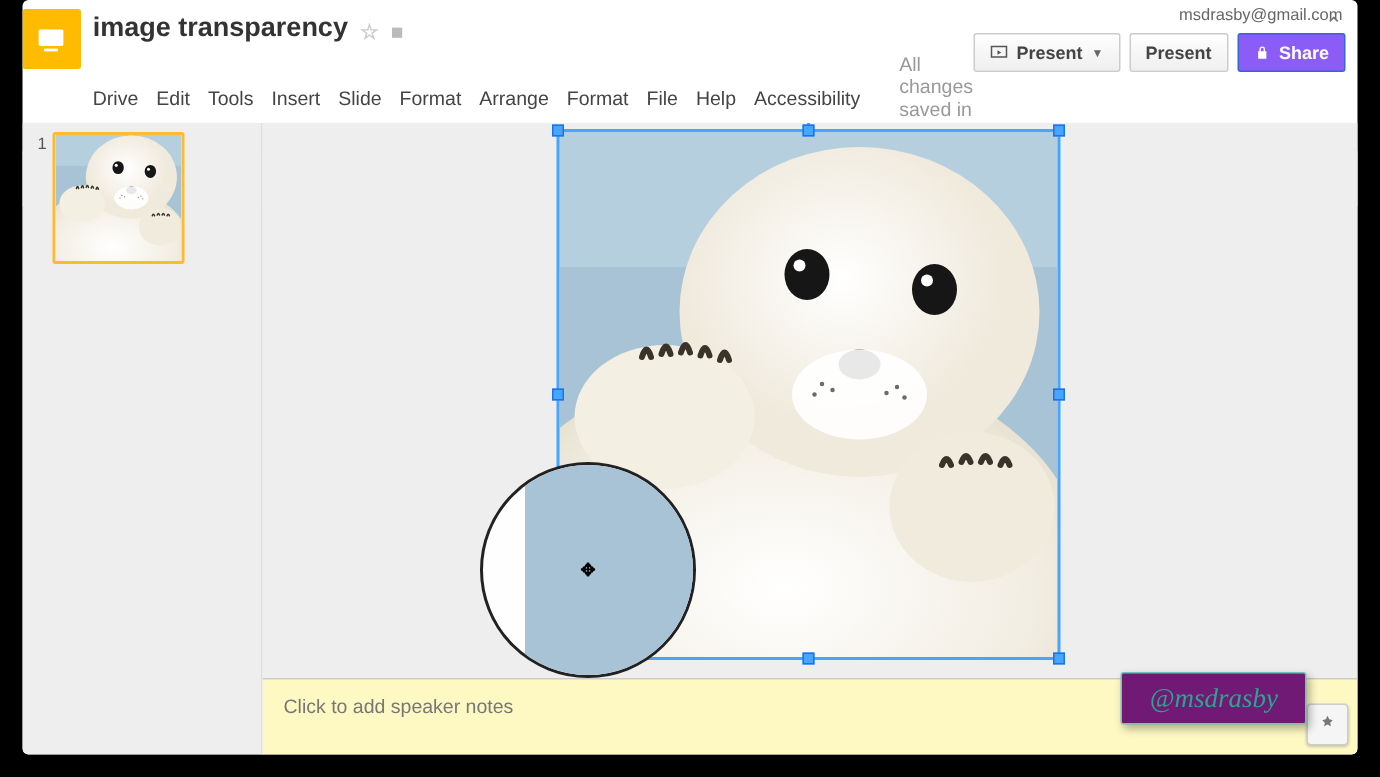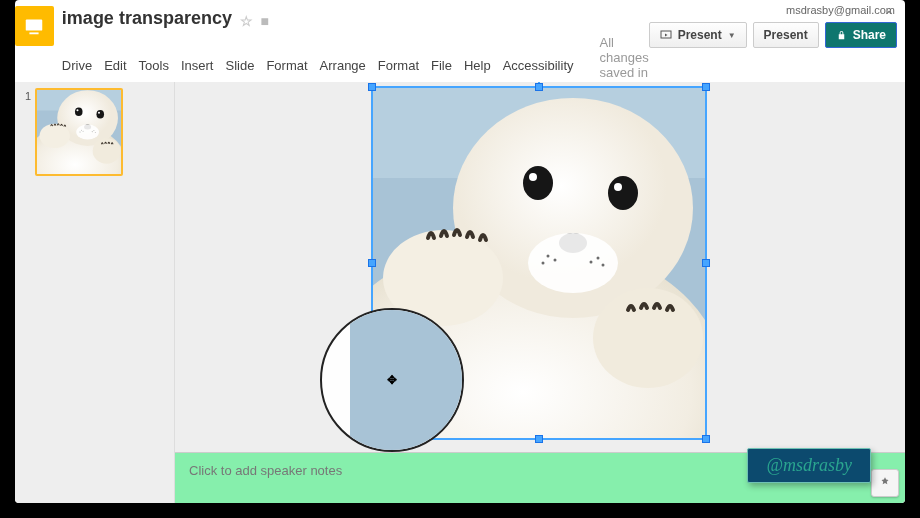--- a/index.html
+++ b/index.html
@@ -44,21 +44,21 @@
   .doc-title .folder { color:#bbb; font-size:14px; }
   .menubar { display:flex; gap:12px; font-size:13px; color:#444; margin-top:6px; align-items:center; }
   .menubar span { cursor:default; }
   .saved { color:#999; margin-left:14px; font-size:13px;}
   .right-actions { display:flex; align-items:center; gap:6px; margin-top:16px; }
   .btn {
     border:1px solid #ccc; background:linear-gradient(#fefefe,#efefef);
     padding:5px 10px; font-size:12px; border-radius:2px; color:#444; font-weight:bold;
     display:flex; align-items:center; gap:6px;
   }
-  .btn.share { background:#0f766e; color:#fff; border-color:#3367d6; }
+  .btn.share { background:#8b5cf6; color:#fff; border-color:#3367d6; }
   .btn .drop { font-size:8px; color:#666; }
   .toolbar {
     border-top:1px solid #e5e5e5; border-bottom:1px solid #e5e5e5;
     background:#f5f5f5; height:36px; display:flex; align-items:center;
     padding: 0 10px; gap:4px; margin-top:6px;
   }
   .tb-btn {
     width:24px; height:26px; display:flex; align-items:center; justify-content:center;
     border-radius:2px; color:#555;
   }
@@ -82,21 +82,21 @@
   }
   .canvas-area {
     flex:1; background:#eee; position:relative; overflow:hidden;
   }
   .stage {
     position:absolute; left:0; right:0; top:0; height:370px;
     background:#eee;
   }
   .notes {
     position:absolute; left:0; right:0; bottom:0; top:370px;
-    background:#86efac; border-top:1px solid #ccc; padding:10px 14px;
+    background:#fef9c3; border-top:1px solid #ccc; padding:10px 14px;
     color:#777; font-size:13px;
   }
   .image-sel {
     position:absolute; left:198px; top:6px; width:332px; height:350px;
     background:#dfe7ec;
   }
   .sel-border { position:absolute; inset:-2px; border:2px solid #45a5ff; pointer-events:none;}
   .handle {
     position:absolute; width:8px; height:8px; background:#45a5ff; border:1px solid #1a73e8;
   }
@@ -120,21 +120,21 @@
     transform: scale(1.6); transform-origin: 0 0;
   }
   .cross {
     position:absolute; left:50%; top:50%; width:12px; height:12px;
     margin-left:-6px; margin-top:-6px; color:#000; font-weight:bold;
     display:flex; align-items:center; justify-content:center; font-size:12px;
   }
 
   .watermark {
     position:absolute; right:34px; bottom:20px;
-    border:1px solid #6fc2b5; background:#0c4a6e; color:#2aa58f;
+    border:1px solid #6fc2b5; background:#701a75; color:#2aa58f;
     font-family: cursive, "Brush Script MT"; font-size:18px; font-style:italic;
     padding:6px 18px; border-radius:2px; box-shadow:2px 3px 6px rgba(0,0,0,.3);
   }
   .gear-float{
     position:absolute; right:6px; bottom:6px; width:28px;height:28px;
     background:#f5f5f5; border:1px solid #ccc; border-radius:3px;
     display:flex; align-items:center; justify-content:center; color:#666;
     box-shadow:0 1px 2px rgba(0,0,0,.2);
   }
   .chev-right {

